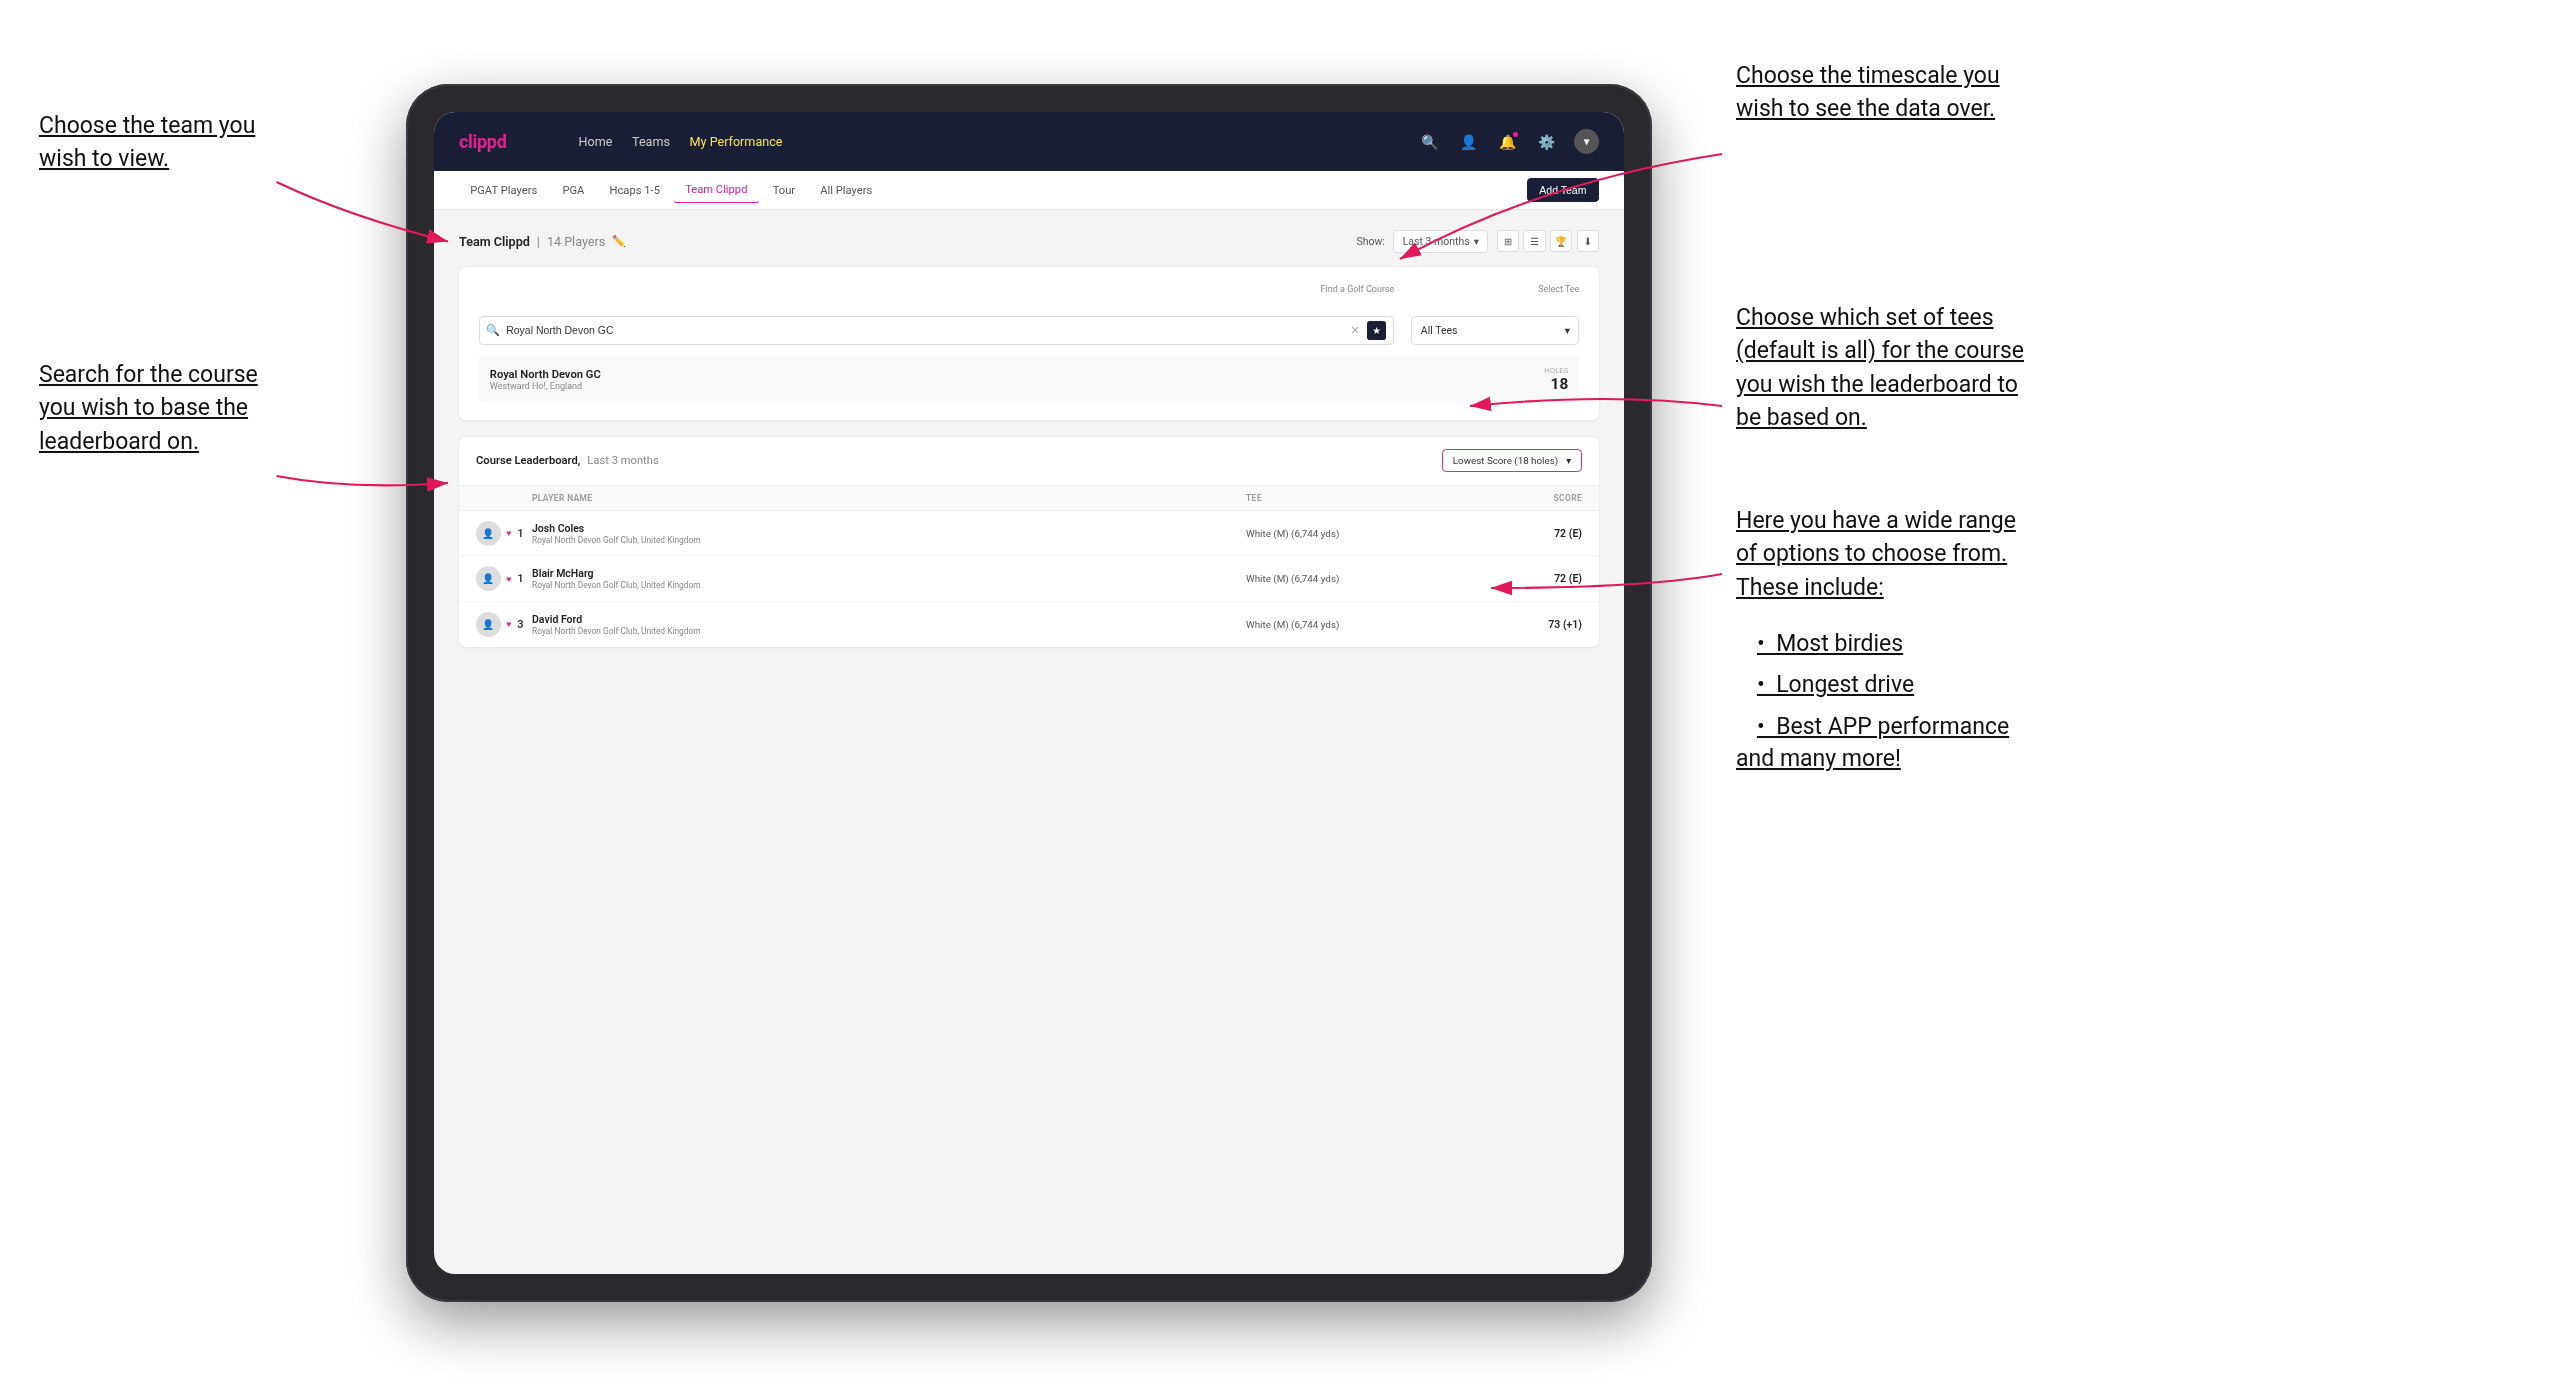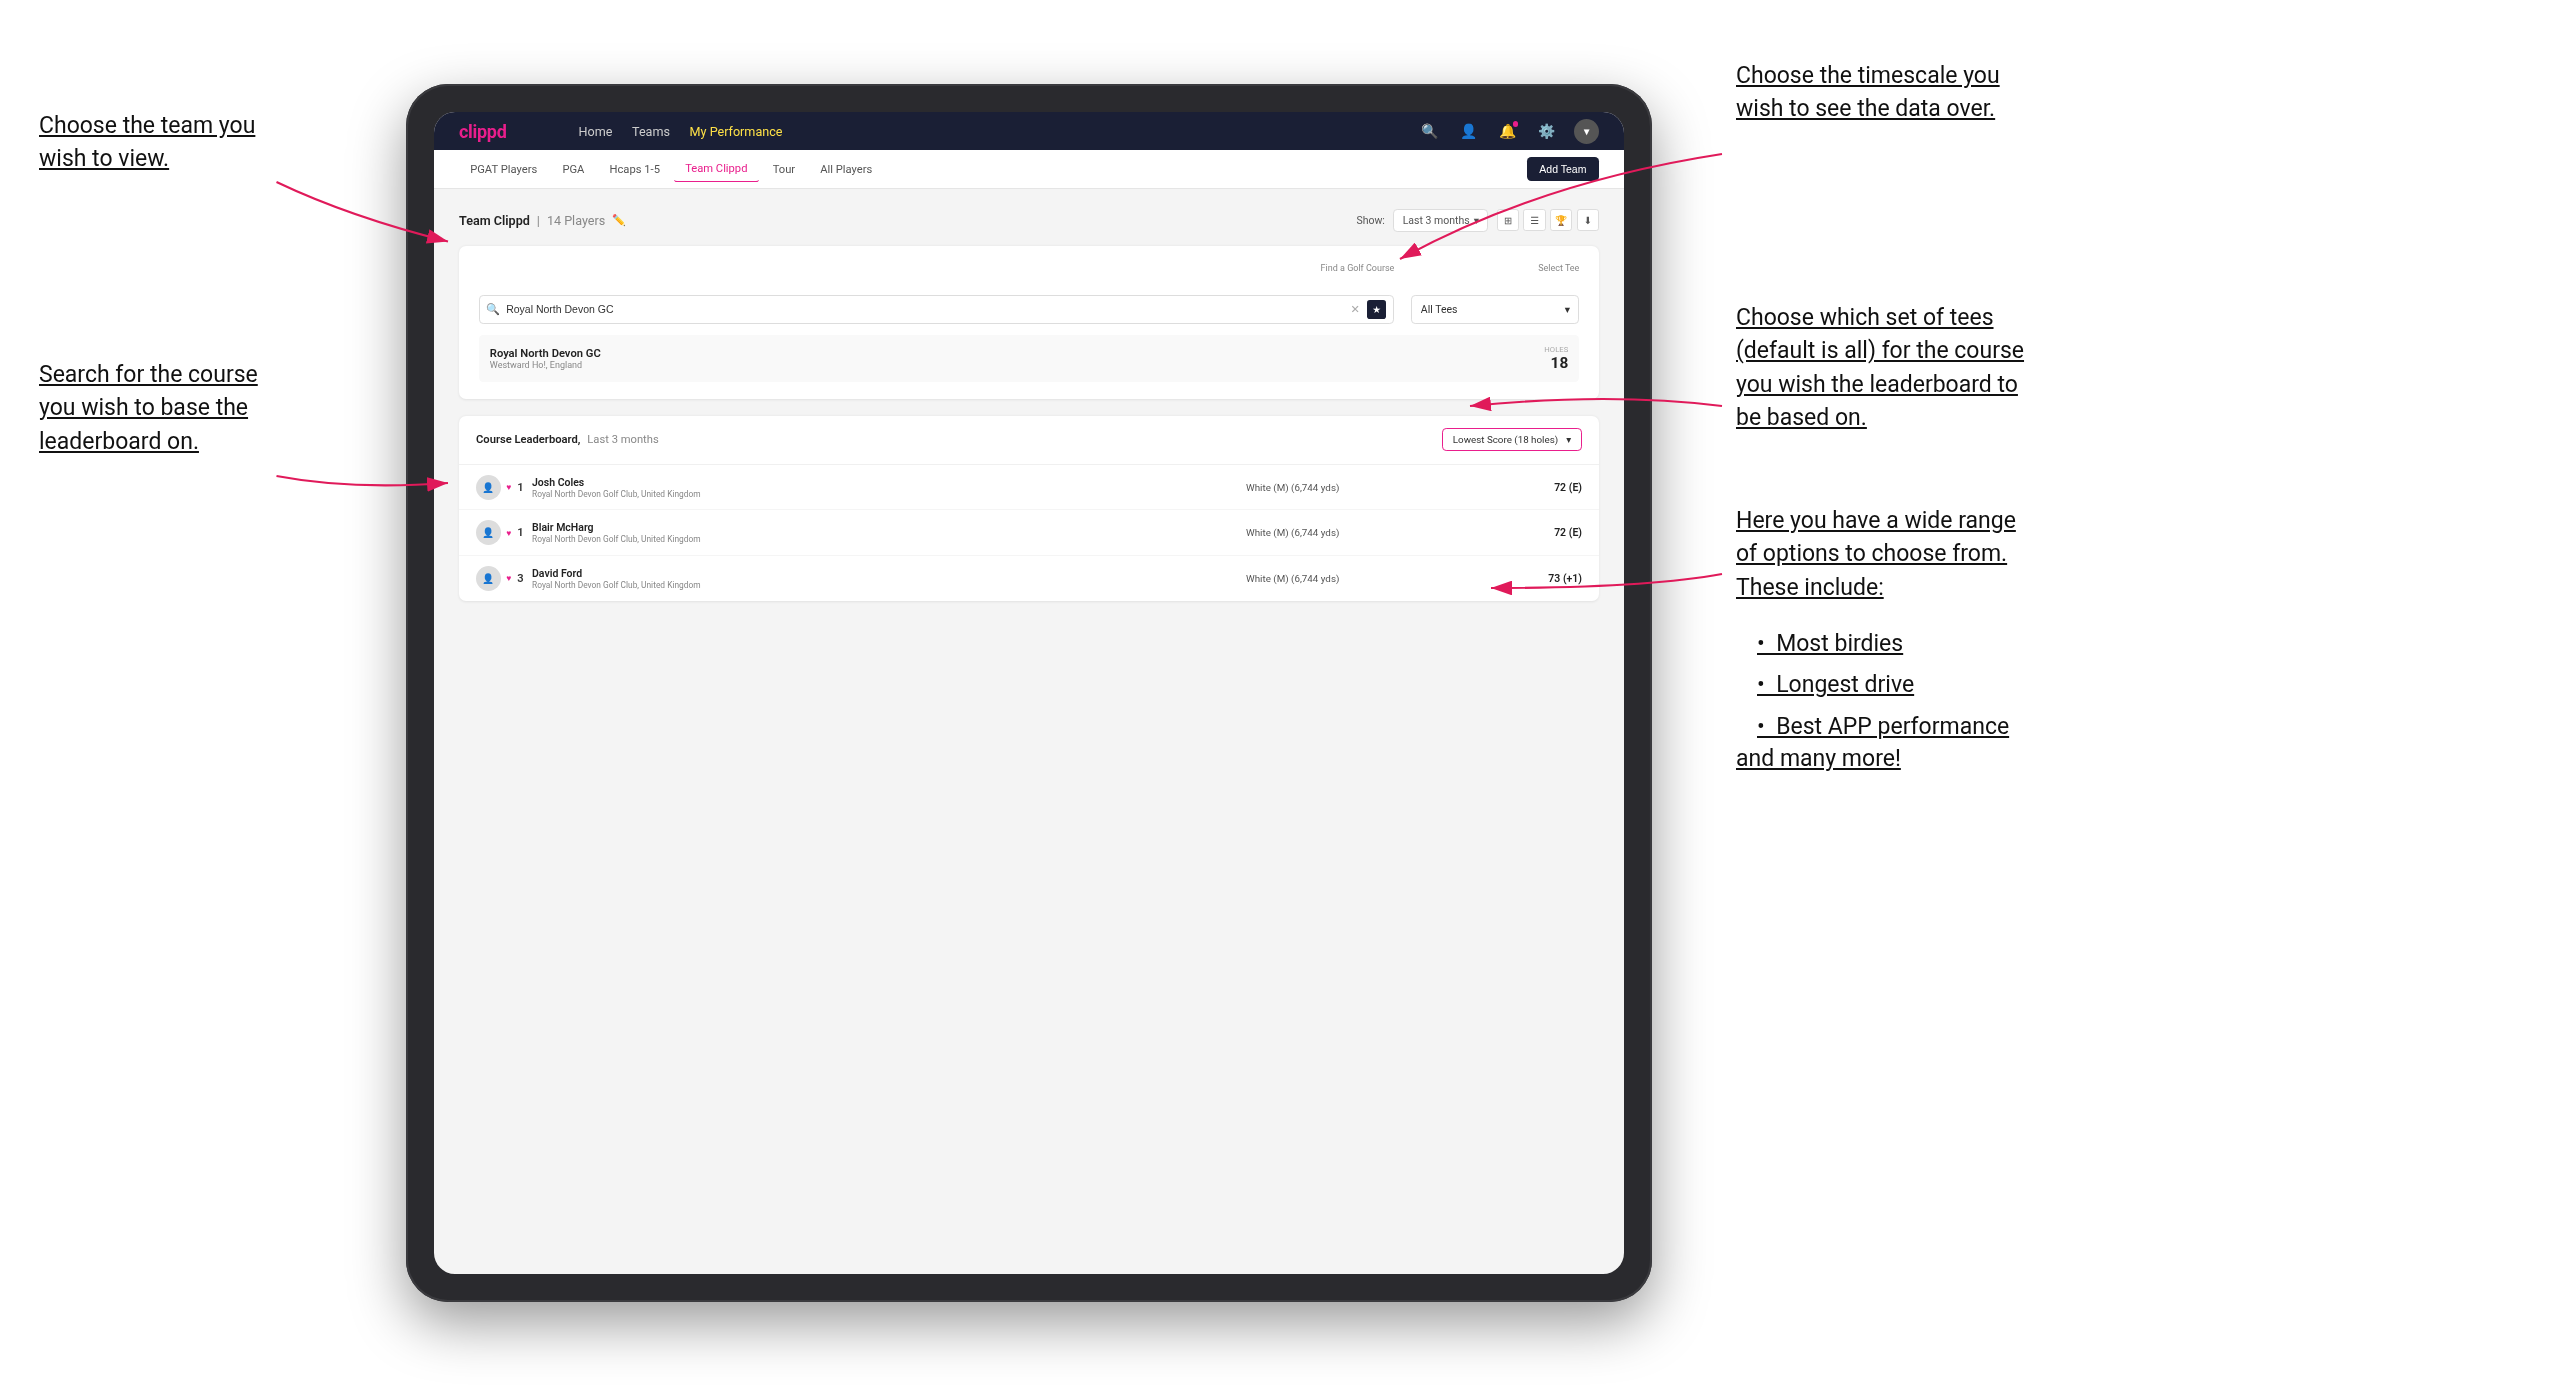--- a/index.html
+++ b/index.html
@@ -40,21 +40,21 @@
       width: 100%;
       height: 100%;
       background: #f4f4f4;
       display: flex;
       flex-direction: column;
     }
 
     
     .top-nav {
       background: #1a1f35;
-      height: 38px;
+      height: 59px;
       display: flex;
       align-items: center;
       padding: 0 25px;
       flex-shrink: 0;
     }
 
     .nav-logo {
       font-size: 18px;
       font-weight: 700;
       color: #e91e8c;
@@ -587,20 +587,26 @@
             <div class="leaderboard-title">
               <span>Course Leaderboard,</span>
               <span style="font-weight:400; color:#888; margin-left:4.2px;">Last 3 months</span>
             </div>
             <div class="score-dropdown">
               <span>Lowest Score (18 holes)</span>
               <span>▾</span>
             </div>
           </div>
 
+          <div class="table-header">
+            <div class="table-header-cell"></div>
+            <div class="table-header-cell">PLAYER NAME</div>
+            <div class="table-header-cell">TEE</div>
+            <div class="table-header-cell" style="text-align:right;">SCORE</div>
+          </div>
 
           <div class="table-row">
             <div class="rank-cell">
               <div class="player-avatar">👤</div>
               <span class="heart-icon">♥</span>
               <span class="rank-num">1</span>
             </div>
             <div class="player-info">
               <div class="player-name">Josh Coles</div>
               <div class="player-club">Royal North Devon Golf Club, United Kingdom</div>

